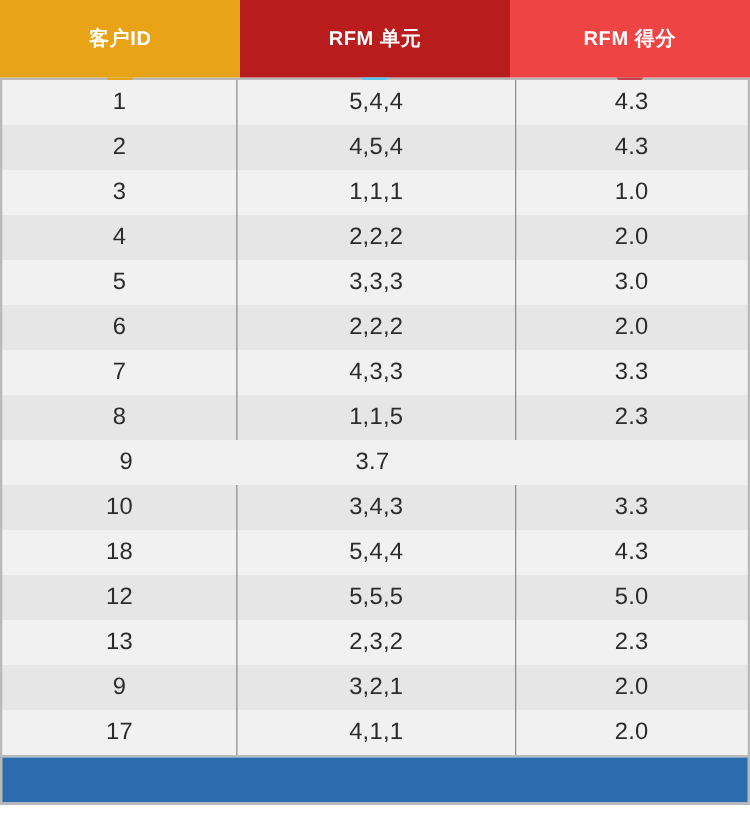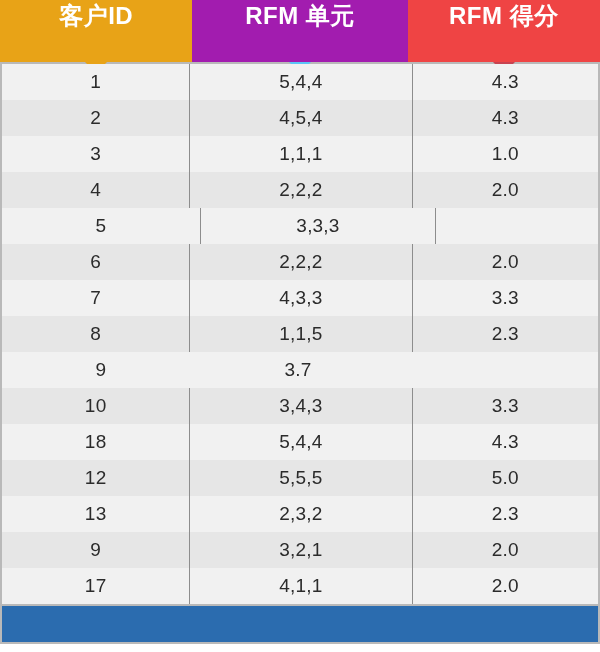--- a/index.html
+++ b/index.html
@@ -26,31 +26,31 @@
   .thead {
     display: flex;
     width: 600px;
     height: 62px;
     position: relative;
   }
   .th {
     position: relative;
     box-sizing: border-box;
     display: flex;
-    align-items: flex-start;
+    align-items: center;
     justify-content: center;
     height: 62px;
     color: #ffffff;
-    font-size: 24px;
+    font-size: 16px;
     font-weight: bold;
     letter-spacing: 0.5px;
     user-select: none;
   }
   .th-id   { width: 200px; background: #E8A317; }
-  .th-cell { width: 224px; background: #a21caf; }
+  .th-cell { width: 224px; background: #b91c1c; }
   .th-score{ width: 200px; background: #ef4444; }
 
   
   .th .notch {
     position: absolute;
     bottom: -11px;
     left: 50%;
     transform: translateX(-50%);
     width: 0;
     height: 0;
@@ -167,20 +167,21 @@
 
     <div class="trow even">
       <div class="td td-id">4</div>
       <div class="td td-cell">2,2,2</div>
       <div class="td td-score">2.0</div>
     </div>
 
     <div class="trow odd">
       <div class="td td-id">5</div>
       <div class="td td-cell">3,3,3</div>
+      <div class="td td-score">3.0</div>
     </div>
 
     <div class="trow even">
       <div class="td td-id">6</div>
       <div class="td td-cell">2,2,2</div>
       <div class="td td-score">2.0</div>
     </div>
 
     <div class="trow odd">
       <div class="td td-id">7</div>

